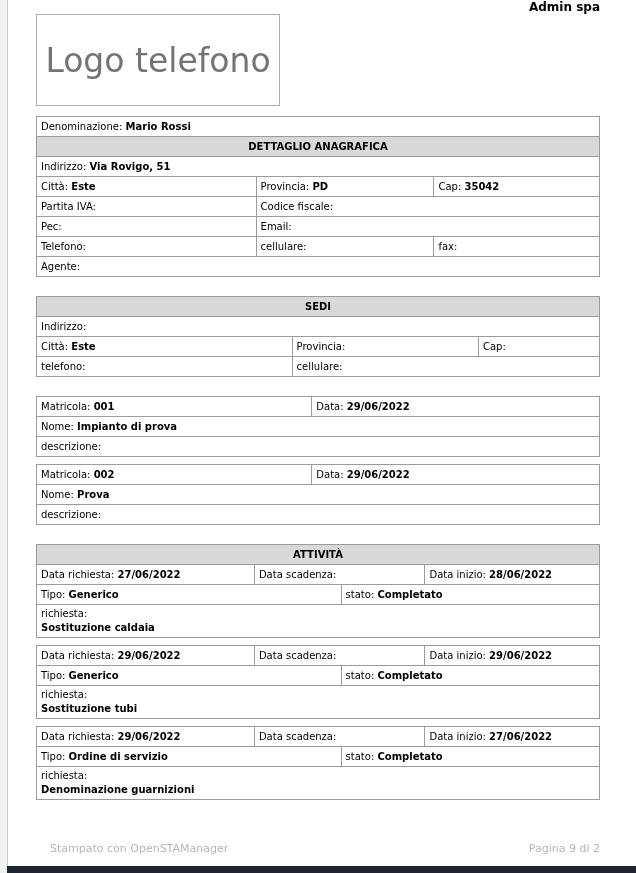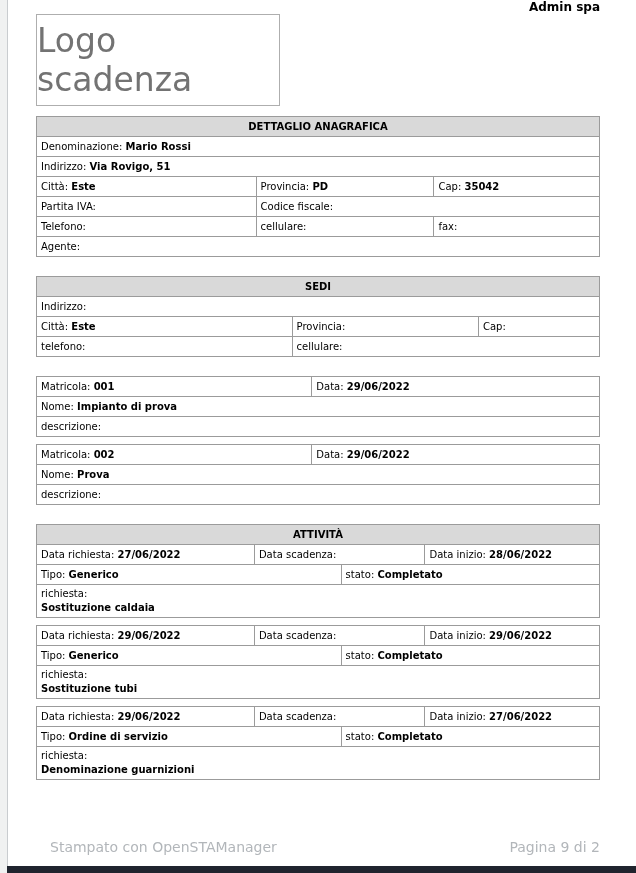--- a/index.html
+++ b/index.html
@@ -46,60 +46,64 @@
   }
   td .val,b{font-weight:bold;}
   td.two-line{white-space:normal;height:auto;margin-top:36px;}
   td.two-line .line{line-height:14px;height:14px;}
   .mt-first{margin-top:10px;}
   .mt-sec{margin-top:19px;}
   .mt-block{margin-top:7px;}
   .footer{
     position:absolute;left:42px;right:36px;bottom:11px;
     display:flex;justify-content:space-between;
-    font-size:14px;color:#b2b6ba;
+    font-size:11px;color:#b2b6ba;
   }
 </style>
 </head>
 <body>
 
 <div class="viewer-strip"></div>
 
 <div class="page">
 
   <div class="watermark">Admin spa</div>
 
   <div class="logo-box">
-    <span>Logo scadenza</span>
+    <span>Logo telefono</span>
   </div>
 
   <table class="tbl mt-first">
     <colgroup>
         <col style="width:39%">
         <col style="width:31.6%">
         <col style="width:29.4%">
       </colgroup>
     <tbody>
       <tr>
+        <td colspan="3"><span>Denominazione:</span> <b>Mario Rossi</b></td>
+      </tr>
+      <tr>
           <td class="hdr" colspan="3">DETTAGLIO ANAGRAFICA</td>
         </tr>
-      <tr>
-        <td colspan="3"><span>Denominazione:</span> <b>Mario Rossi</b></td>
-      </tr>
       <tr>
         <td colspan="3"><span>Indirizzo:</span> <b>Via Rovigo, 51</b></td>
       </tr>
       <tr>
         <td><span>Città:</span> <b>Este</b></td>
         <td><span>Provincia:</span> <b>PD</b></td>
         <td><span>Cap:</span> <b>35042</b></td>
       </tr>
       <tr>
         <td><span>Partita IVA:</span> <b></b></td>
         <td colspan="2"><span>Codice fiscale:</span> <b></b></td>
+      </tr>
+      <tr>
+        <td><span>Pec:</span> <b></b></td>
+        <td colspan="2"><span>Email:</span> <b></b></td>
       </tr>
       <tr>
         <td><span>Telefono:</span> <b></b></td>
         <td><span>cellulare:</span> <b></b></td>
         <td><span>fax:</span> <b></b></td>
       </tr>
       <tr>
         <td colspan="3"><span>Agente:</span> <b></b></td>
       </tr>
     </tbody>

